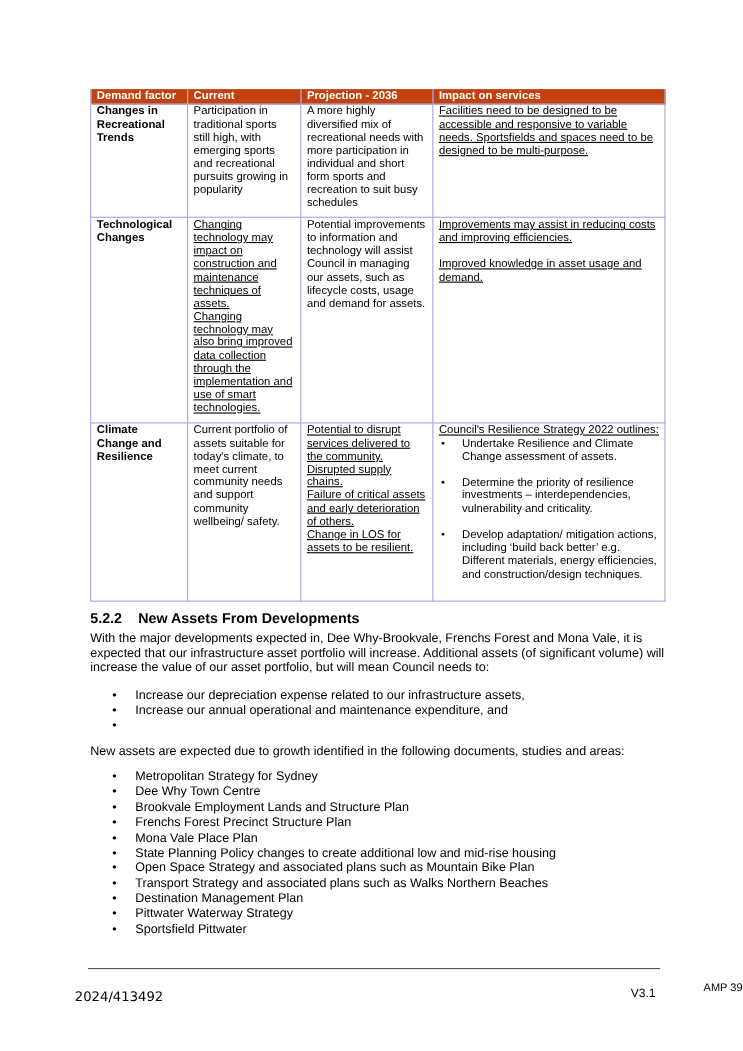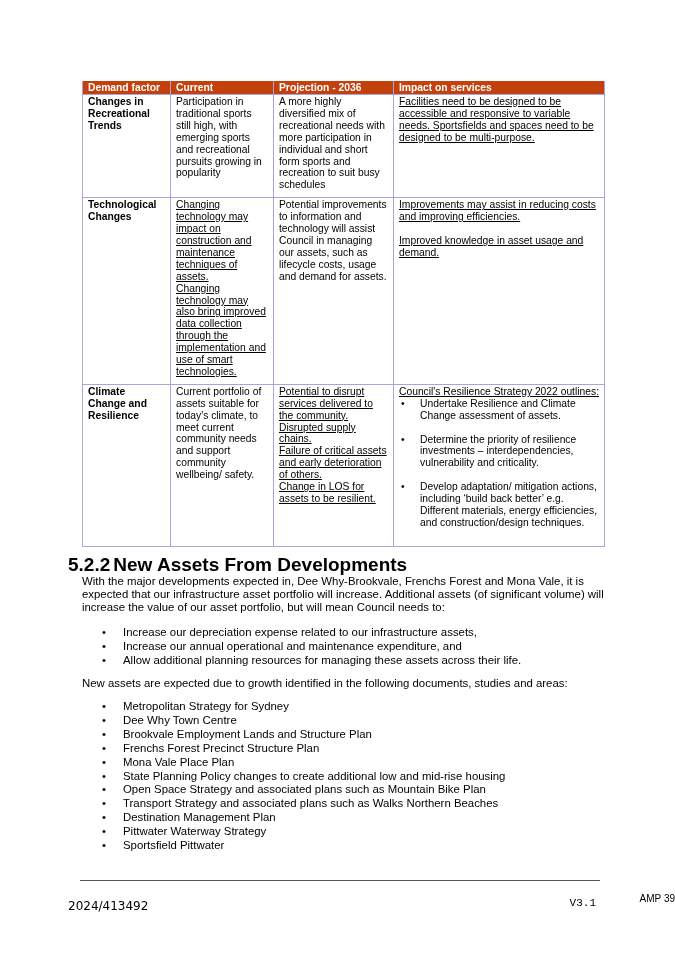--- a/index.html
+++ b/index.html
@@ -16,32 +16,32 @@
                     border: 1px solid #a9a3e0; }
   table.demand td.factor { font-weight: bold; }
   col.c1 { width: 88px; } col.c2 { width: 103px; } col.c3 { width: 120px; } col.c4 { width: 211px; }
   .cell-para { margin: 0; text-decoration: underline; }
   .gap { height: 12px; }
   ul.cell-bullets { margin: 0; padding: 0; list-style: none; }
   ul.cell-bullets li { position: relative; padding-left: 21px; }
   ul.cell-bullets li .dot { position: absolute; left: 2px; top: 0; }
   ul.cell-bullets li.spaced { margin-top: 12px; }
 
-  .section-heading { position: absolute; left: 68px; top: 554px; font-size: 19px; font-weight: bold; }
+  .section-heading { position: absolute; left: 82px; top: 554px; font-size: 13px; font-weight: bold; }
   .section-heading .num { display: inline-block; width: 40px; }
   .para { position: absolute; left: 82px; width: 525px; font-size: 11.4px; line-height: 13.2px; margin: 0; }
   ul.bullets { position: absolute; left: 82px; width: 525px; margin: 0; padding: 0; list-style: none;
                font-size: 11.4px; line-height: 13.9px; }
   ul.bullets li { position: relative; padding-left: 41px; }
   ul.bullets li .dot { position: absolute; left: 20px; top: 0; }
 
   .footer-rule { position: absolute; left: 80px; top: 880px; width: 520px; height: 0; border-top: 1px solid #555; }
   .footer-center { position: absolute; left: 0; width: 675px; top: 893px; text-align: right; font-size: 10px; }
   .footer-left { position: absolute; left: 68px; top: 899px; font-size: 12px; font-family: "DejaVu Sans", sans-serif; }
-  .footer-right { position: absolute; right: 79px; top: 897px; font-size: 11px; font-family: Liberation Mono, monospace; }
+  .footer-right { position: absolute; right: 79px; top: 897px; font-size: 11px; }
 </style>
 </head>
 <body>
 
 <div class="page">
 
   <table class="demand">
     <colgroup>
         <col class="c1">
         <col class="c2">
@@ -114,21 +114,21 @@
   <div class="section-heading">
     <span class="num">5.2.2</span>
     <span>New Assets From Developments</span>
   </div>
 
   <p class="para" style="top:575px;">With the major developments expected in, Dee Why-Brookvale, Frenchs Forest and Mona Vale, it is expected that our infrastructure asset portfolio will increase. Additional assets (of significant volume) will increase the value of our asset portfolio, but will mean Council needs to:</p>
 
   <ul class="bullets" style="top:626px;">
     <li><span class="dot">•</span><span>Increase our depreciation expense related to our infrastructure assets,</span></li>
     <li><span class="dot">•</span><span>Increase our annual operational and maintenance expenditure, and</span></li>
-    <li><span class="dot">•</span><span>Allow additional planning resources for managing these assets across their life.</span></li>
+    <li><span class="dot">•</span></li>
   </ul>
 
   <p class="para" style="top:677px;">New assets are expected due to growth identified in the following documents, studies and areas:</p>
 
   <ul class="bullets" style="top:700px;">
     <li><span class="dot">•</span><span>Metropolitan Strategy for Sydney</span></li>
     <li><span class="dot">•</span><span>Dee Why Town Centre</span></li>
     <li><span class="dot">•</span><span>Brookvale Employment Lands and Structure Plan</span></li>
     <li><span class="dot">•</span><span>Frenchs Forest Precinct Structure Plan</span></li>
     <li><span class="dot">•</span><span>Mona Vale Place Plan</span></li>

